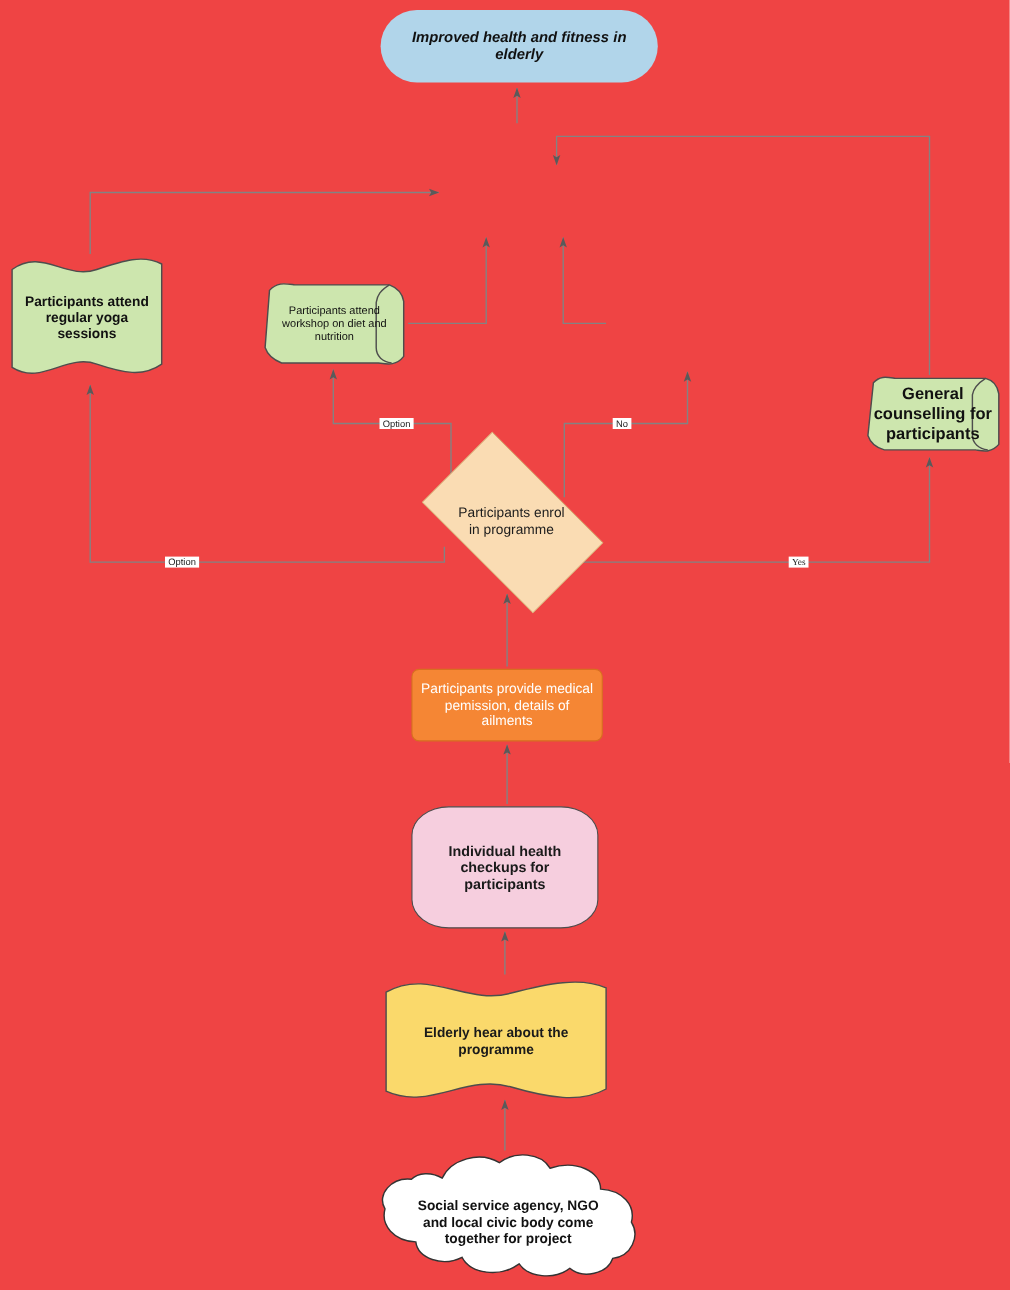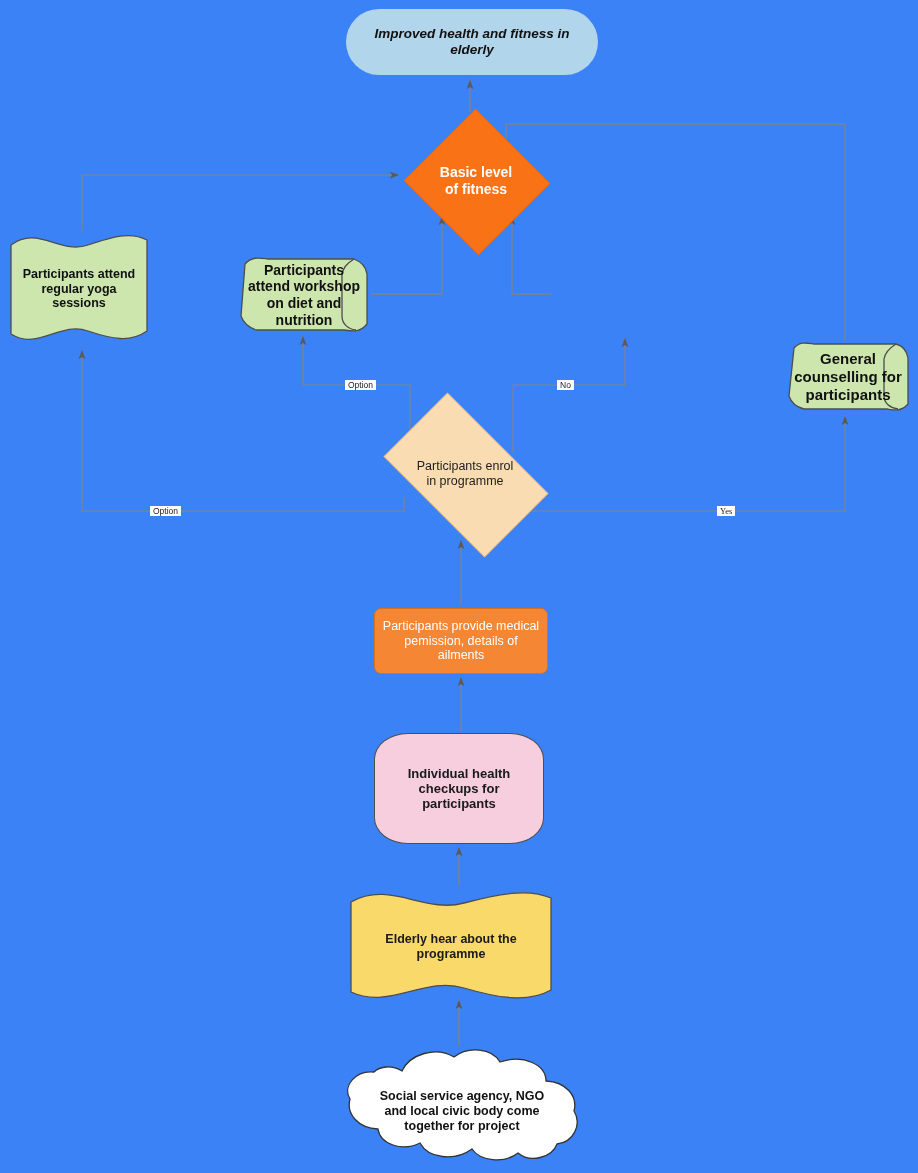--- a/index.html
+++ b/index.html
@@ -8,21 +8,21 @@
     padding: 0;
     background: #ffffff;
   }
   body {
     font-family: "Liberation Sans", sans-serif;
   }
   #canvas {
     position: relative;
     width: 918px;
     height: 1173px;
-    background: #3b82f6;
+    background: #ef4444;
     overflow: hidden;
   }
   #edges {
     position: absolute;
     left: 0;
     top: 0;
     width: 918px;
     height: 1173px;
     pointer-events: none;
   }
@@ -85,21 +85,21 @@
     overflow: visible;
   }
   
   .n-yoga {
     left: 8px; top: 231px; width: 142px; height: 116px;
     color: #111111; font-size: 12.5px; font-weight: bold;
   }
   
   .n-diet {
     left: 238px; top: 256px; width: 132px; height: 78px;
-    color: #111111; font-size: 14px; font-weight: bold;
+    color: #111111; font-size: 10px; font-weight: normal;
   }
   
   .n-pain {
     left: 552px; top: 246px; width: 136px; height: 90px;
     color: #111111; font-size: 12px; font-weight: bold;
   }
   .n-pain .label { padding: 0 16px; }
   
   .n-counselling {
     left: 786px; top: 341px; width: 124px; height: 72px;
@@ -181,25 +181,20 @@
       <path d="M459,886 L459,847"></path>
 
       <path d="M459,1046 L459,1000"></path>
     </g>
   </svg>
 
   <div class="node n-goal">
     <span class="label">Improved health and fitness in elderly</span>
   </div>
 
-  <div class="node n-diamond-fitness">
-    <span class="shape"></span>
-    <span class="label">Basic level
-of fitness</span>
-  </div>
 
   <div class="node n-yoga">
     <svg class="shape-svg" viewBox="0 0 142 116" preserveAspectRatio="none">
       <path d="M3,14 C30,-6 52,24 80,14 C104,6 122,0 139,9 L139,100 C122,112 104,108 80,100 C52,90 30,120 3,103 Z" fill="#cde6ae" stroke="#4d4d4d" stroke-width="1.3"></path>
     </svg>
     <span class="label">Participants attend regular yoga sessions</span>
   </div>
 
   <div class="node n-diet">
     <svg class="shape-svg" viewBox="0 0 132 78" preserveAspectRatio="none">

